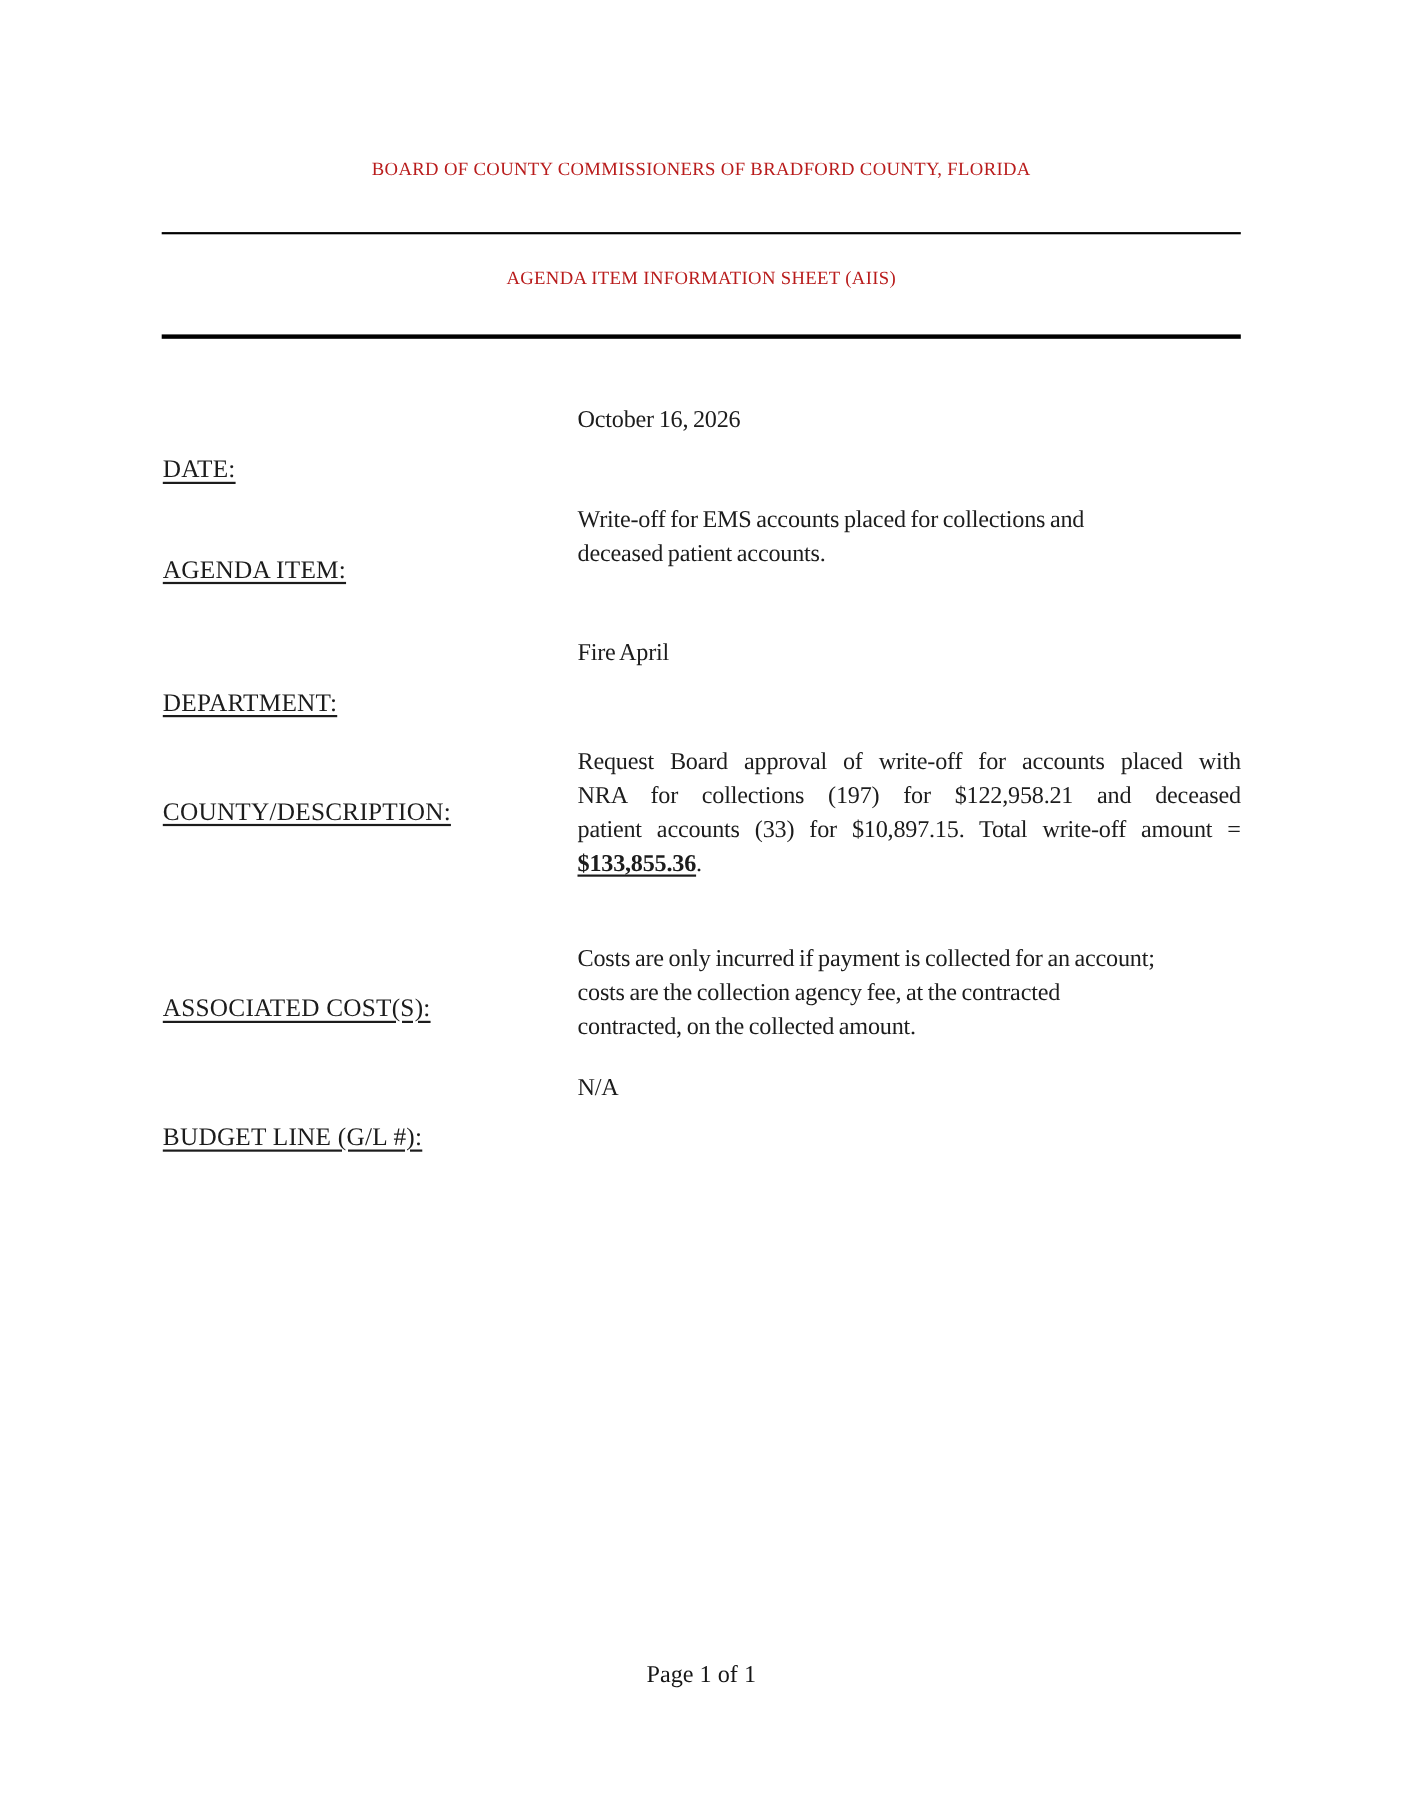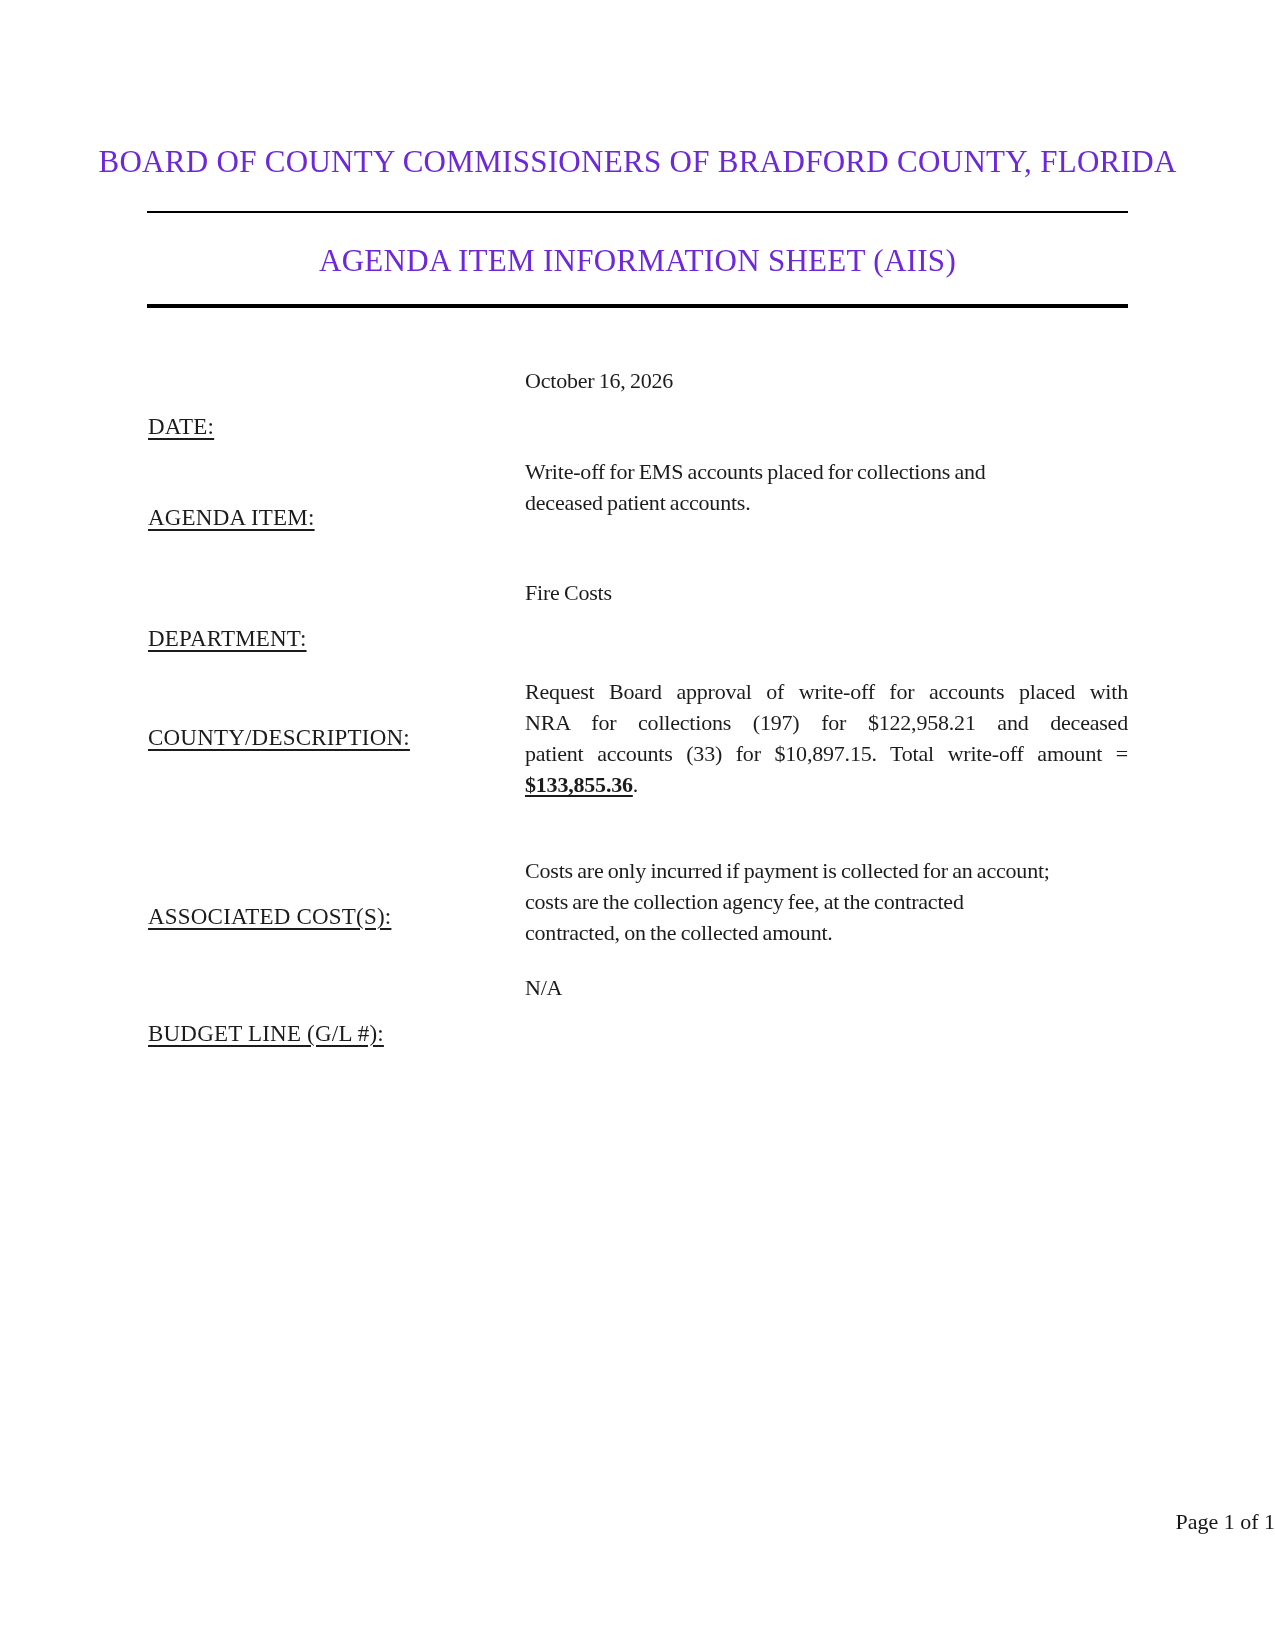--- a/index.html
+++ b/index.html
@@ -9,23 +9,23 @@
     height:1650px;
     background:#ffffff;
     font-family:"Liberation Serif", serif;
     color:#1c1c1c;
     overflow:hidden;
   }
   .heading{
     position:absolute;
     left:0; width:100%;
     text-align:center;
-    font-size:31px;
+    font-size:17px;
     letter-spacing:0.3px;
-    color:#6d28d9;
+    color:#b91c1c;
   }
   .heading-main{top:144px;}
   .heading-sub{top:243px;}
   .rule{
     position:absolute;
     left:147px;
     width:981px;
     background:#000000;
   }
   .rule-thin{top:211px;height:2px;}
@@ -70,21 +70,21 @@
   .total-amount{
     font-weight:bold;
     text-decoration:underline;
     text-decoration-thickness:2px;
     text-underline-offset:3px;
   }
   .footer{
     position:absolute;
     top:1509px;
     left:0; width:100%;
-    text-align:right;
+    text-align:center;
     font-size:22px;
     color:#161616;
   }
 </style>
 </head>
 <body>
 
 <div class="page">
 
   <div class="heading heading-main">BOARD OF COUNTY COMMISSIONERS OF BRADFORD COUNTY, FLORIDA</div>
@@ -103,21 +103,21 @@
   <div class="row row-agenda">
     <div class="label">AGENDA ITEM:</div>
     <div class="value">
       <div class="value-line">Write-off for EMS accounts placed for collections and</div>
       <div class="value-line">deceased patient accounts.</div>
     </div>
   </div>
 
   <div class="row row-department">
     <div class="label">DEPARTMENT:</div>
-    <div class="value">Fire Costs</div>
+    <div class="value">Fire April</div>
   </div>
 
   <div class="row row-purpose">
     <div class="label">COUNTY/DESCRIPTION:</div>
     <div class="value">
       <div class="value-line jline">Request Board approval of write-off for accounts placed with</div>
       <div class="value-line jline">NRA for collections (197) for $122,958.21 and deceased</div>
       <div class="value-line jline">patient accounts (33) for $10,897.15. Total write-off amount =</div>
       <div class="value-line"><span class="total-amount">$133,855.36</span><span>.</span></div>
     </div>

